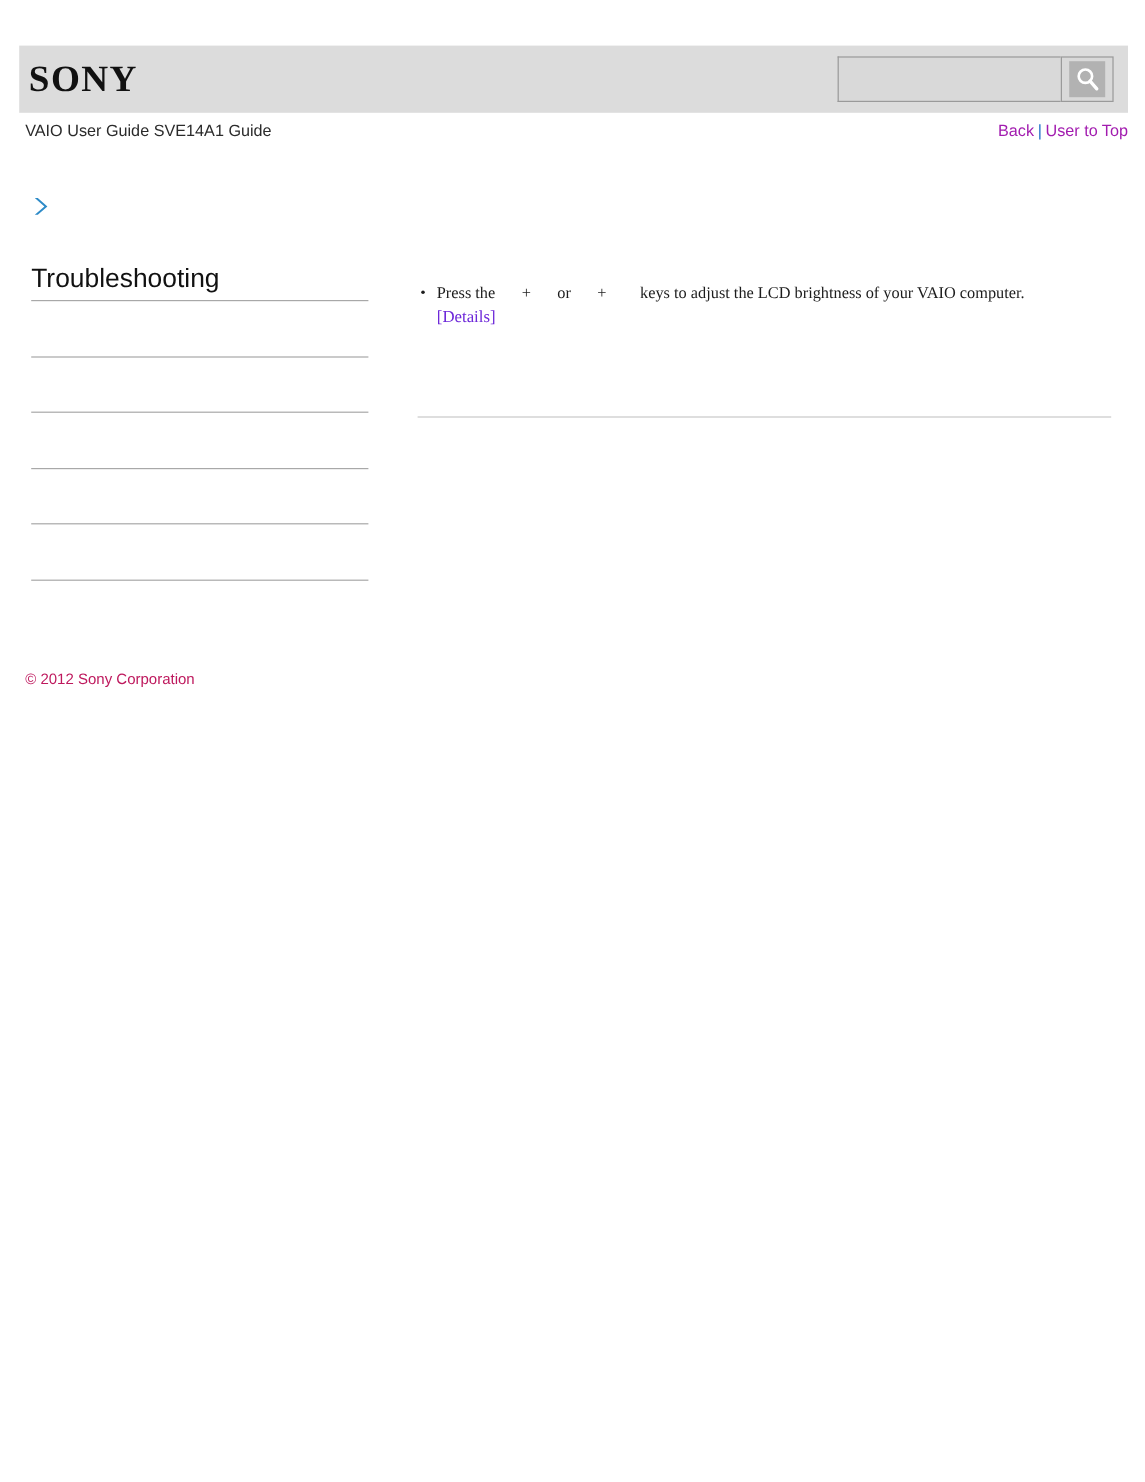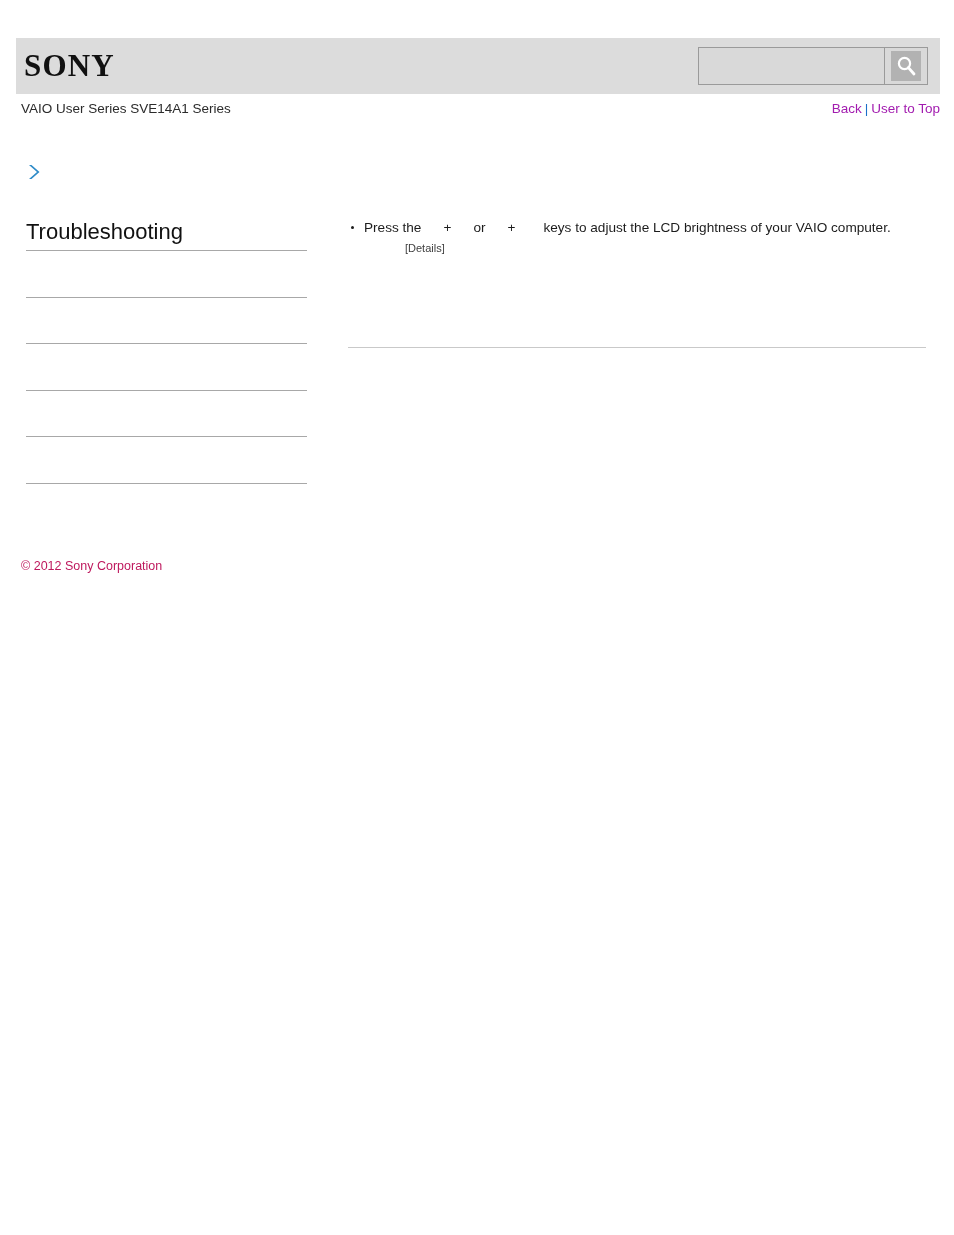--- a/index.html
+++ b/index.html
@@ -169,22 +169,23 @@
     top: 559px;
     font-size: 12.5px;
     color: #be185d;
     white-space: nowrap;
   }
 
   
   .content {
     position: absolute;
     left: 348px;
-    top: 218px;
+    top: 234px;
     width: 578px;
+    font-family: Liberation Serif, serif;
   }
 
   .bullets {
     list-style: none;
     margin: 0;
     padding: 0;
   }
   .bullets > li {
     position: relative;
     padding-left: 16px;
@@ -211,24 +212,23 @@
   .keygap-wide {
     display: inline-block;
     width: 28px;
   }
   .plus {
     display: inline-block;
     text-align: center;
   }
 
   .details-link {
-    color: #404040;
+    color: #6d28d9;
     text-decoration: none;
-    font-size: 11px;
-    margin-left: 41px;
+    font-size: 14px;
   }
 
   .content-rule {
     position: absolute;
     left: 348px;
     top: 347px;
     width: 578px;
     height: 1px;
     background: #c9c9c9;
   }
@@ -258,21 +258,21 @@
         <span class="glyph-box">
           <svg width="22" height="22" viewBox="0 0 22 22" aria-hidden="true">
             <circle cx="9.5" cy="8.5" r="5.6" fill="none" stroke="#ffffff" stroke-width="2.2"></circle>
             <line x1="13.4" y1="12.6" x2="19" y2="19" stroke="#ffffff" stroke-width="2.8" stroke-linecap="round"></line>
           </svg>
         </span>
       </button>
     </div>
   </div>
 
-  <div class="guide-title">VAIO User Series SVE14A1 Series</div>
+  <div class="guide-title">VAIO User Guide SVE14A1 Guide</div>
 
   <div class="topnav">
     <a href="#">Back</a><span class="sep">|</span><a href="#">User to Top</a>
   </div>
 
   <div class="crumb-icon">
     <svg width="16" height="18" viewBox="0 0 16 18" aria-hidden="true">
       <path d="M3 2 L11 9 L3 16 L5.5 16 L13.5 9 L5.5 2 Z" fill="#2e8bc8"></path>
     </svg>
   </div>

